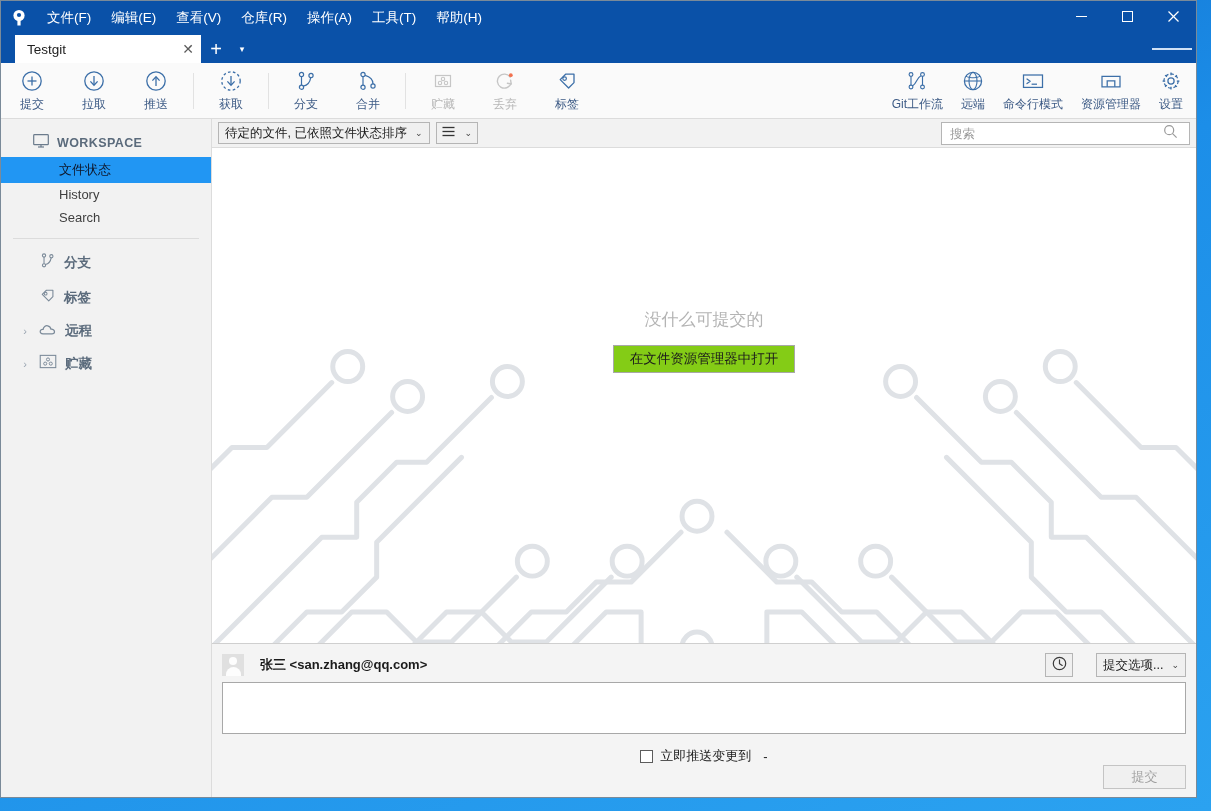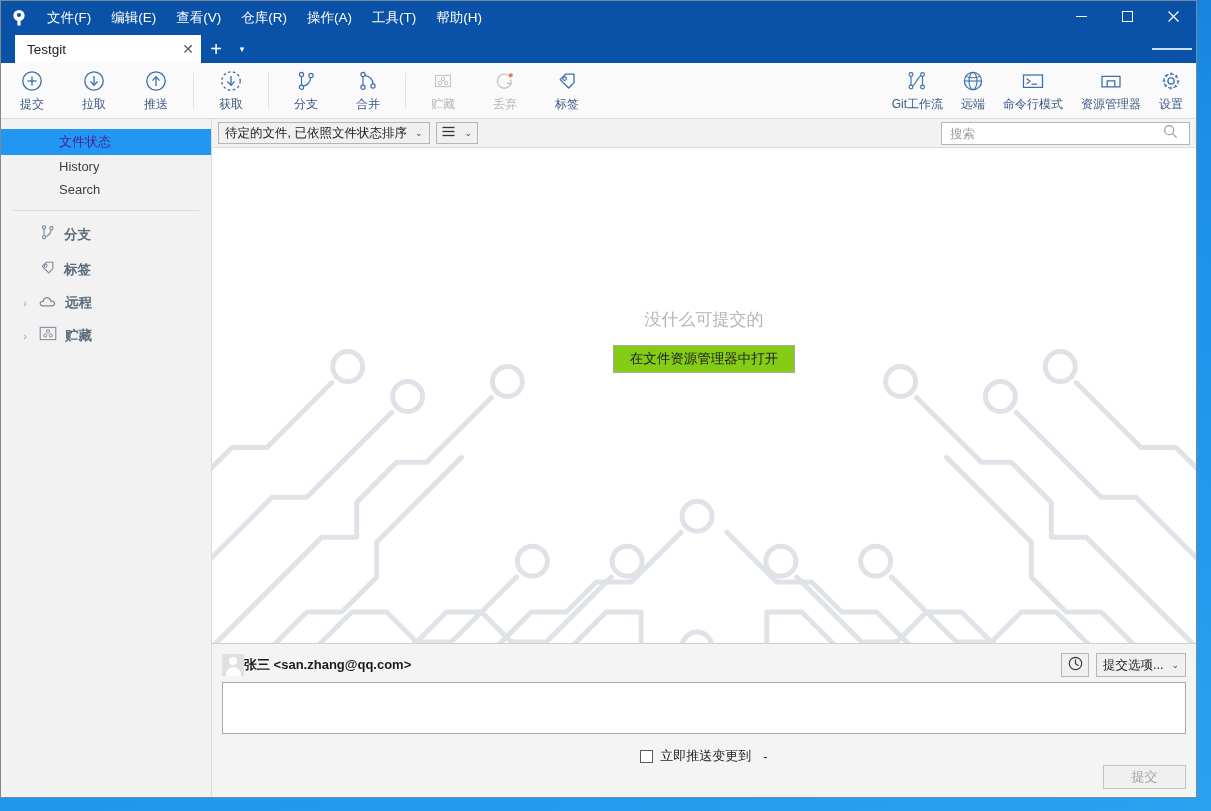--- a/index.html
+++ b/index.html
@@ -94,21 +94,21 @@
     flex: none; padding-top: 10px; overflow: hidden;
   }
   .sb-section {
     display: flex; align-items: center; gap: 8px;
     padding: 5px 10px 5px 32px; cursor: default;
   }
   .sb-section-lbl { font-size: 12.5px; font-weight: bold; color: #5b6b7c; letter-spacing: .4px; }
   .sb-sub {
     padding: 4px 10px 4px 58px; font-size: 13px; color: #3f3f3f; cursor: default;
   }
-  .sb-sub.active { background: #2196f3; color: #4c1d95; }
+  .sb-sub.active { background: #2196f3; color: #0f172a; }
   .sb-divider { height: 1px; background: #dcdcdc; margin: 9px 12px 6px 12px; }
   .sb-row {
     display: flex; align-items: center; gap: 8px; padding: 7px 10px 7px 18px; cursor: default;
   }
   .sb-row .caret { width: 12px; color: #9aa5b1; font-size: 11px; flex: none; text-align: center; }
   .sb-row .nocaret { width: 12px; flex: none; }
   .sb-row-lbl { font-size: 13.5px; font-weight: bold; color: #5b6b7c; }
 
   
   .main { flex: 1; display: flex; flex-direction: column; min-width: 0; }
@@ -145,21 +145,21 @@
   .empty-btn {
     display: inline-block; background: #84cc16; border: 1px solid #a8a8a8;
     padding: 4px 16px; font-size: 13.5px; color: #1c1c1c; cursor: default;
   }
 
   
   .commitpane {
     flex: none; background: #f4f4f4; border-top: 1px solid #cfcfcf;
     padding: 6px 10px 8px 10px;
   }
-  .commit-head { display: flex; align-items: center; height: 30px; gap: 0; }
+  .commit-head { display: flex; align-items: center; height: 30px; gap: 16px; }
   .avatar {
     width: 22px; height: 22px; background: #e0e0e0; position: relative; overflow: hidden; flex: none;
   }
   .avatar::before {
     content: ''; position: absolute; left: 7px; top: 3px; width: 8px; height: 8px;
     border-radius: 50%; background: #fdfdfd;
   }
   .avatar::after {
     content: ''; position: absolute; left: 3.5px; top: 13px; width: 15px; height: 12px;
     border-radius: 8px 8px 0 0; background: #fdfdfd;
@@ -411,20 +411,30 @@
           </svg>
         </div>
         <div class="tb-lbl">设置</div>
       </div>
     </div>
   </div>
 
   <div class="body">
 
     <div class="sidebar">
+      <div class="sb-section">
+        <span>
+          <svg width="16" height="14" viewBox="0 0 16 14">
+            <rect x="0.7" y="0.7" width="14.6" height="10" rx="0.8" fill="none" stroke="#6b7b8c" stroke-width="1.2"></rect>
+            <line x1="5" y1="13" x2="11" y2="13" stroke="#6b7b8c" stroke-width="1.2"></line>
+            <line x1="8" y1="10.8" x2="8" y2="13" stroke="#6b7b8c" stroke-width="1.2"></line>
+          </svg>
+        </span>
+        <span class="sb-section-lbl">WORKSPACE</span>
+      </div>
 
       <div class="sb-sub active">文件状态</div>
       <div class="sb-sub">History</div>
       <div class="sb-sub">Search</div>
 
       <div class="sb-divider"></div>
 
       <div class="sb-row">
         <span class="nocaret"></span>
         <span>

